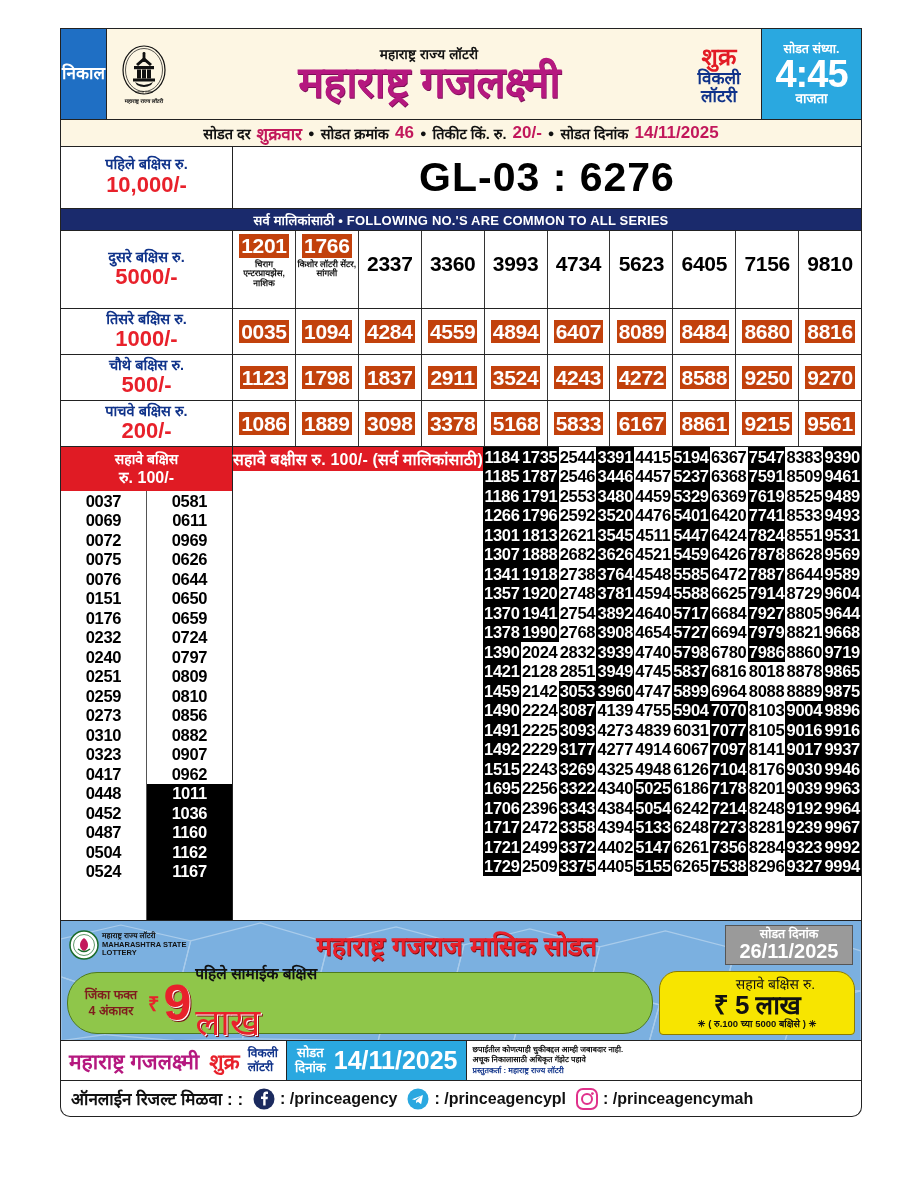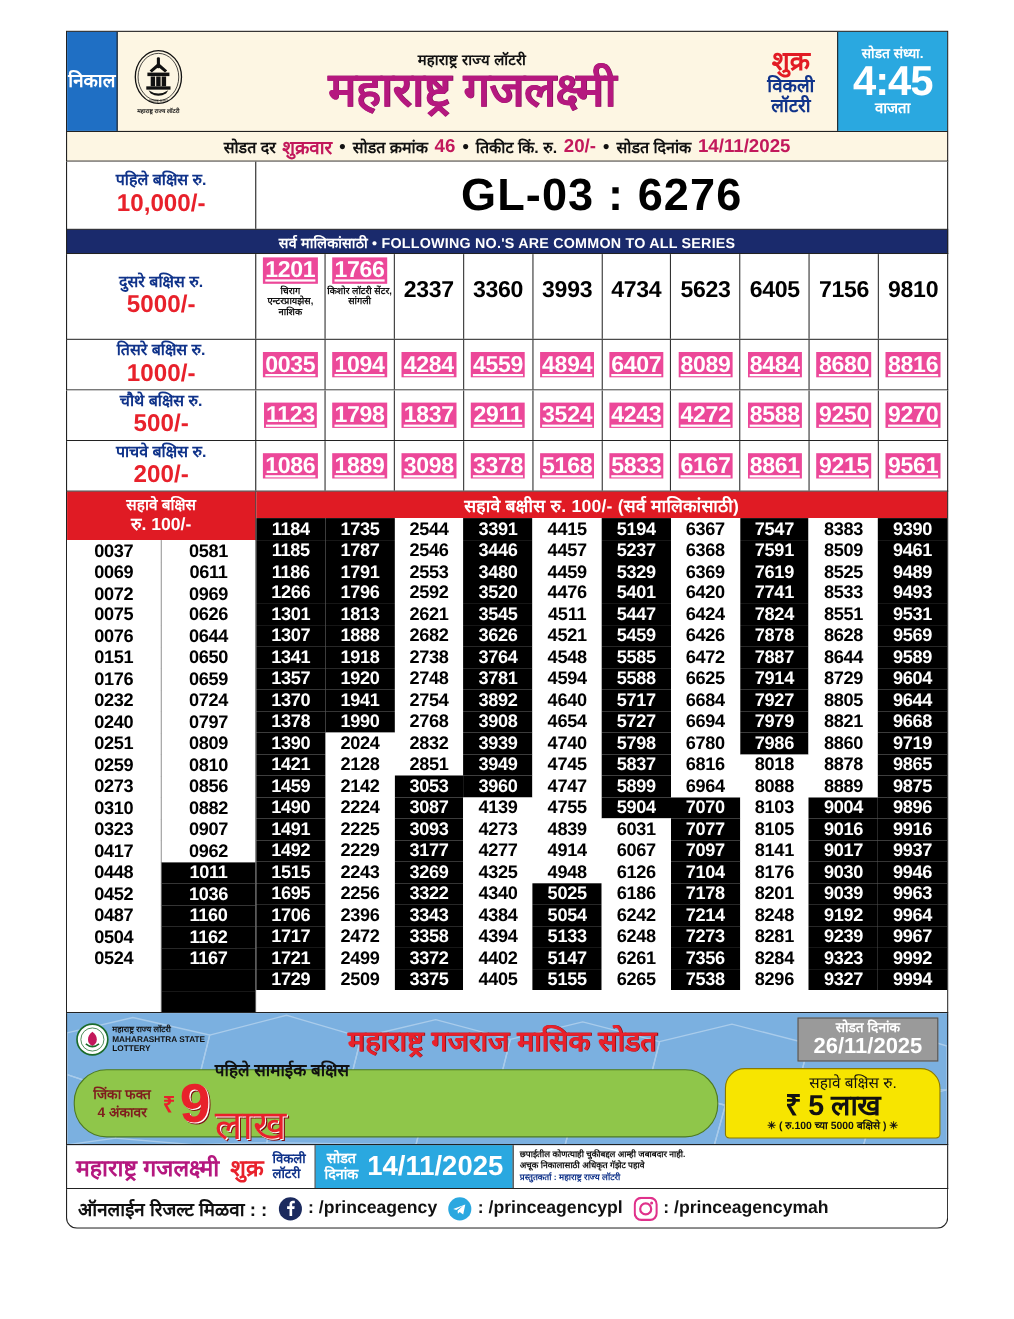--- a/index.html
+++ b/index.html
@@ -77,42 +77,42 @@
     width:172px; border-right:1.5px solid #222; display:flex; flex-direction:column;
     align-items:center; justify-content:center; line-height:1.12; flex:none;
   }
   .prow-cells { flex:1; display:flex; }
   .pcell {
     flex:1; border-right:1px solid #333; display:flex; flex-direction:column;
     align-items:center; justify-content:flex-start; padding:3px 0 2px;
   }
   .pcell:last-child { border-right:none; }
   .num-blk {
-    background:#ec4899; color:#fff; font-size:21px; font-weight:bold;
-    padding:0 2px; line-height:1.12; letter-spacing:-.3px;text-decoration:underline;
+    background:#c2410c; color:#fff; font-size:21px; font-weight:bold;
+    padding:0 2px; line-height:1.12; letter-spacing:-.3px;
   }
   .num-plain { font-size:21px; font-weight:bold; color:#000; letter-spacing:-.3px; }
   .agent { font-size:8.5px; font-weight:bold; color:#111; text-align:center; line-height:1.15; margin-top:2px; }
   .p2row { height:78px; }
   .p2row .pcell { justify-content:flex-start; }
   .p2row .pcell.plainonly { justify-content:center; padding-bottom:14px; }
   .prow35 { height:46px; }
   .prow35 .pcell { justify-content:center; padding:0; }
 
   
   .sixth { display:flex; border:1.5px solid #222; border-top:none; }
   .sixth-left { width:172px; flex:none; border-right:1.5px solid #222; display:flex; flex-direction:column; }
   .sixth-left-hd {
     background:#e01b24; color:#fff; height:44px; display:flex; flex-direction:column;
     align-items:center; justify-content:center; line-height:1.2;
   }
   .slh1 { font-size:14px; font-weight:bold; }
   .slh2 { font-size:16px; font-weight:bold; }
   .sixth-left-cols { flex:1; display:flex; background:#fff; }
-  .sixth-right { flex:1; display:flex; flex-direction:column;border-radius:11px; }
+  .sixth-right { flex:1; display:flex; flex-direction:row;border-radius:11px; }
   .sixth-right-hd {
     background:#e01b24; color:#fff; height:24px; display:flex; align-items:center;
     justify-content:center; font-size:16px; font-weight:bold; letter-spacing:.2px;
   }
   .sixth-right-cols { flex:1; display:flex; background:#fff; }
 
   .ncol { flex:1; display:flex; flex-direction:column; }
   .ncol.sep { border-right:1px solid #555; }
   .ncell {
     height:19.5px; display:flex; align-items:center; justify-content:center;

